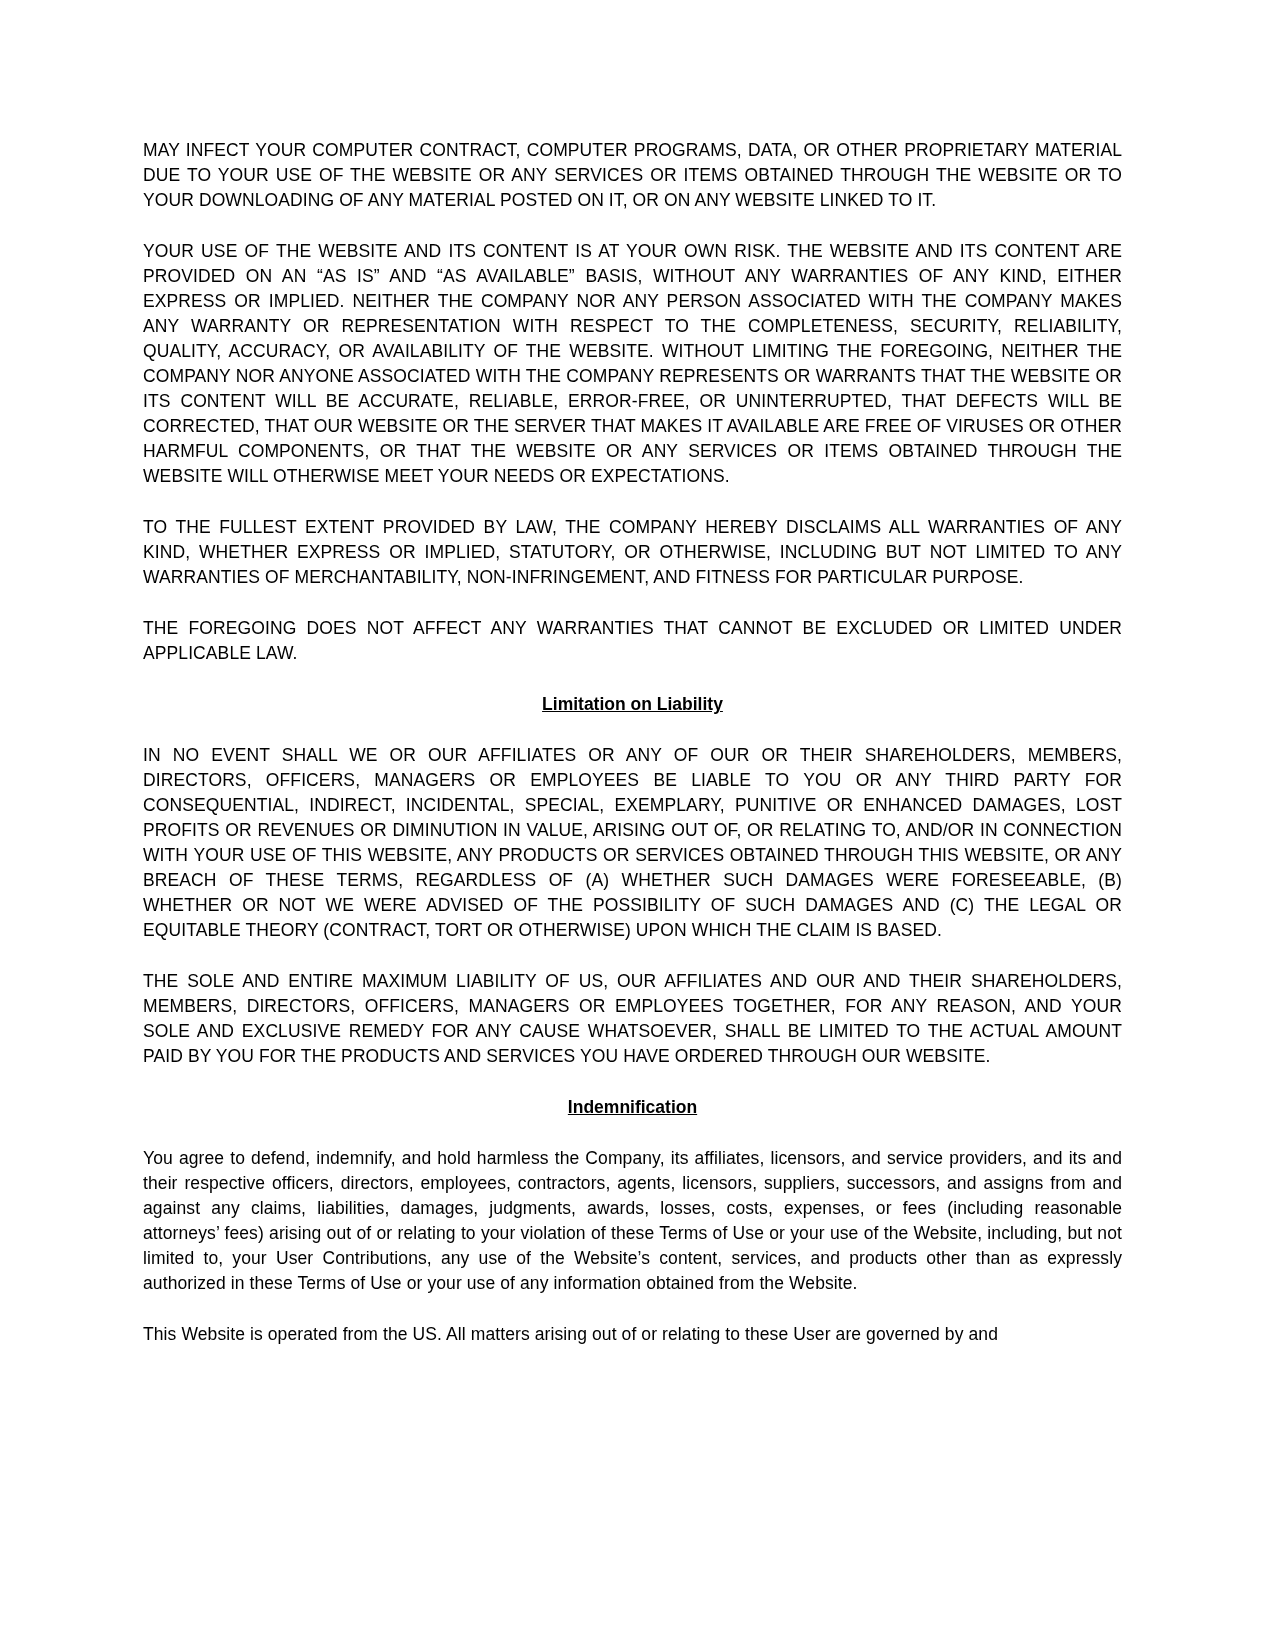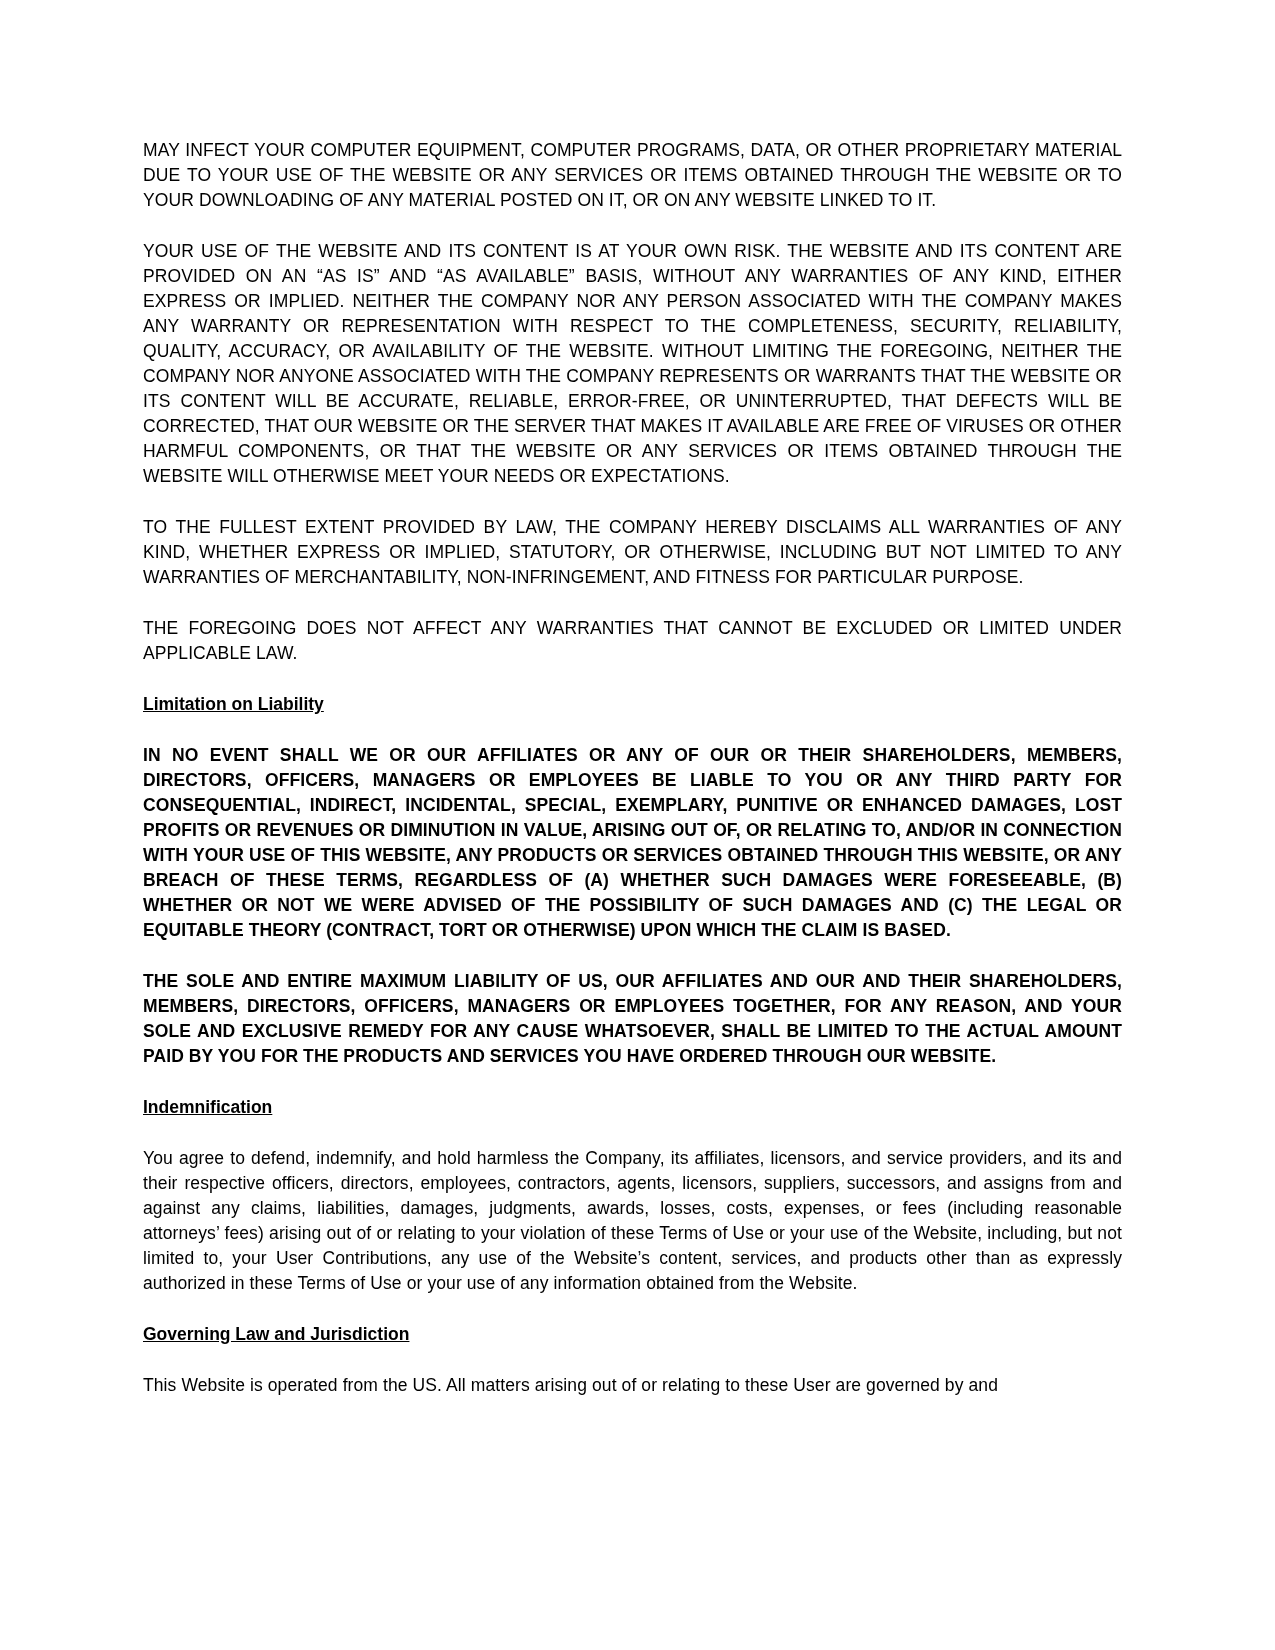--- a/index.html
+++ b/index.html
@@ -22,52 +22,51 @@
     background: #ffffff;
   }
   .para {
     margin: 0 0 26px 0;
     font-size: 17.5px;
     line-height: 25px;
     text-align: justify;
     letter-spacing: 0.1px;
   }
   .para.bold {
-    font-weight: bold;
+    font-weight: normal;
   }
   .heading {
     margin: 0 0 26px 0;
     font-size: 17.5px;
     line-height: 25px;
     font-weight: bold;
     text-decoration: underline;
-    text-align: left;
+    text-align: center;
   }
 </style>
 </head>
 <body>
 
 <div class="page">
 
-  <p class="para caps">MAY INFECT YOUR COMPUTER EQUIPMENT, COMPUTER PROGRAMS, DATA, OR OTHER PROPRIETARY MATERIAL DUE TO YOUR USE OF THE WEBSITE OR ANY SERVICES OR ITEMS OBTAINED THROUGH THE WEBSITE OR TO YOUR DOWNLOADING OF ANY MATERIAL POSTED ON IT, OR ON ANY WEBSITE LINKED TO IT.</p>
+  <p class="para caps">MAY INFECT YOUR COMPUTER CONTRACT, COMPUTER PROGRAMS, DATA, OR OTHER PROPRIETARY MATERIAL DUE TO YOUR USE OF THE WEBSITE OR ANY SERVICES OR ITEMS OBTAINED THROUGH THE WEBSITE OR TO YOUR DOWNLOADING OF ANY MATERIAL POSTED ON IT, OR ON ANY WEBSITE LINKED TO IT.</p>
 
   <p class="para caps">YOUR USE OF THE WEBSITE AND ITS CONTENT IS AT YOUR OWN RISK. THE WEBSITE AND ITS CONTENT ARE PROVIDED ON AN “AS IS” AND “AS AVAILABLE” BASIS, WITHOUT ANY WARRANTIES OF ANY KIND, EITHER EXPRESS OR IMPLIED. NEITHER THE COMPANY NOR ANY PERSON ASSOCIATED WITH THE COMPANY MAKES ANY WARRANTY OR REPRESENTATION WITH RESPECT TO THE COMPLETENESS, SECURITY, RELIABILITY, QUALITY, ACCURACY, OR AVAILABILITY OF THE WEBSITE. WITHOUT LIMITING THE FOREGOING, NEITHER THE COMPANY NOR ANYONE ASSOCIATED WITH THE COMPANY REPRESENTS OR WARRANTS THAT THE WEBSITE OR ITS CONTENT WILL BE ACCURATE, RELIABLE, ERROR-FREE, OR UNINTERRUPTED, THAT DEFECTS WILL BE CORRECTED, THAT OUR WEBSITE OR THE SERVER THAT MAKES IT AVAILABLE ARE FREE OF VIRUSES OR OTHER HARMFUL COMPONENTS, OR THAT THE WEBSITE OR ANY SERVICES OR ITEMS OBTAINED THROUGH THE WEBSITE WILL OTHERWISE MEET YOUR NEEDS OR EXPECTATIONS.</p>
 
   <p class="para caps">TO THE FULLEST EXTENT PROVIDED BY LAW, THE COMPANY HEREBY DISCLAIMS ALL WARRANTIES OF ANY KIND, WHETHER EXPRESS OR IMPLIED, STATUTORY, OR OTHERWISE, INCLUDING BUT NOT LIMITED TO ANY WARRANTIES OF MERCHANTABILITY, NON-INFRINGEMENT, AND FITNESS FOR PARTICULAR PURPOSE.</p>
 
   <p class="para caps">THE FOREGOING DOES NOT AFFECT ANY WARRANTIES THAT CANNOT BE EXCLUDED OR LIMITED UNDER APPLICABLE LAW.</p>
 
   <h2 class="heading">Limitation on Liability</h2>
 
   <p class="para bold">IN NO EVENT SHALL WE OR OUR AFFILIATES OR ANY OF OUR OR THEIR SHAREHOLDERS, MEMBERS, DIRECTORS, OFFICERS, MANAGERS OR EMPLOYEES BE LIABLE TO YOU OR ANY THIRD PARTY FOR CONSEQUENTIAL, INDIRECT, INCIDENTAL, SPECIAL, EXEMPLARY, PUNITIVE OR ENHANCED DAMAGES, LOST PROFITS OR REVENUES OR DIMINUTION IN VALUE, ARISING OUT OF, OR RELATING TO, AND/OR IN CONNECTION WITH YOUR USE OF THIS WEBSITE, ANY PRODUCTS OR SERVICES OBTAINED THROUGH THIS WEBSITE, OR ANY BREACH OF THESE TERMS, REGARDLESS OF (A) WHETHER SUCH DAMAGES WERE FORESEEABLE, (B) WHETHER OR NOT WE WERE ADVISED OF THE POSSIBILITY OF SUCH DAMAGES AND (C) THE LEGAL OR EQUITABLE THEORY (CONTRACT, TORT OR OTHERWISE) UPON WHICH THE CLAIM IS BASED.</p>
 
   <p class="para bold">THE SOLE AND ENTIRE MAXIMUM LIABILITY OF US, OUR AFFILIATES AND OUR AND THEIR SHAREHOLDERS, MEMBERS, DIRECTORS, OFFICERS, MANAGERS OR EMPLOYEES TOGETHER, FOR ANY REASON, AND YOUR SOLE AND EXCLUSIVE REMEDY FOR ANY CAUSE WHATSOEVER, SHALL BE LIMITED TO THE ACTUAL AMOUNT PAID BY YOU FOR THE PRODUCTS AND SERVICES YOU HAVE ORDERED THROUGH OUR WEBSITE.</p>
 
 
   <h2 class="heading">Indemnification</h2>
 
   <p class="para">You agree to defend, indemnify, and hold harmless the Company, its affiliates, licensors, and service providers, and its and their respective officers, directors, employees, contractors, agents, licensors, suppliers, successors, and assigns from and against any claims, liabilities, damages, judgments, awards, losses, costs, expenses, or fees (including reasonable attorneys’ fees) arising out of or relating to your violation of these Terms of Use or your use of the Website, including, but not limited to, your User Contributions, any use of the Website’s content, services, and products other than as expressly authorized in these Terms of Use or your use of any information obtained from the Website.</p>
 
-  <h2 class="heading">Governing Law and Jurisdiction</h2>
 
   <p class="para">This Website is operated from the US. All matters arising out of or relating to these User are governed by and</p>
 
 </div>
 
 </body></html>

